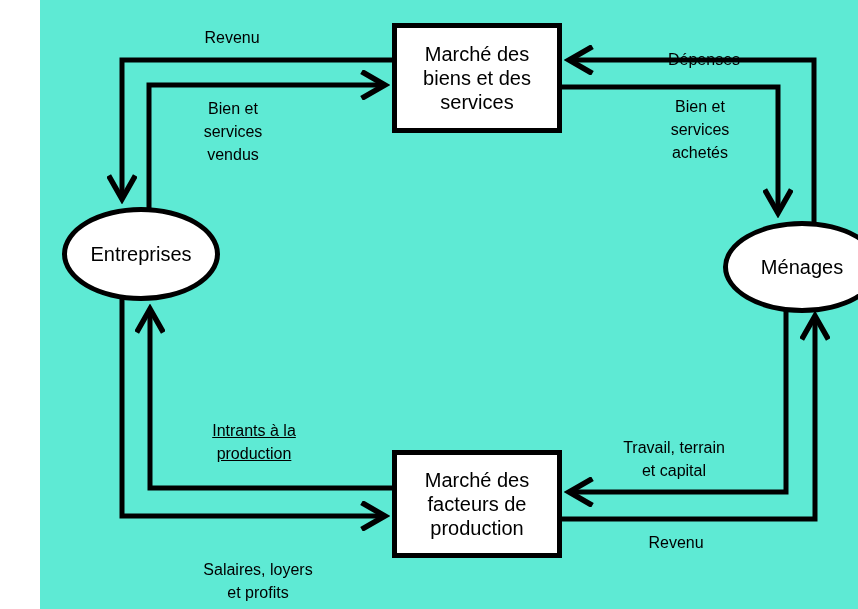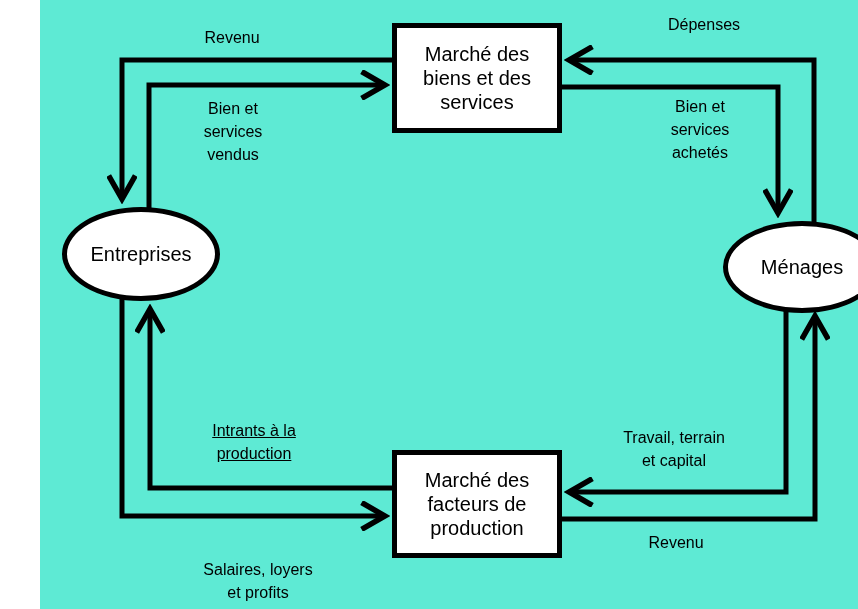--- a/index.html
+++ b/index.html
@@ -56,25 +56,25 @@
     line-height: 23px;
     white-space: pre-line;
   }
   #box-goods-market   { left: 352px; top: 23px;  width: 170px; height: 110px; }
   #box-factors-market { left: 352px; top: 450px; width: 170px; height: 108px; }
   #ellipse-firms      { left: 22px;  top: 207px; width: 158px; height: 94px; }
   #ellipse-households { left: 683px; top: 221px; width: 158px; height: 92px; }
 
   #label-revenue-top    { left: 192px; top: 26px;  }
   #label-goods-sold     { left: 193px; top: 97px;  }
-  #label-expenses       { left: 664px; top: 13px;  }
+  #label-expenses       { left: 664px; top: 48px;  }
   #label-goods-bought   { left: 660px; top: 95px;  }
   #label-inputs         { left: 214px; top: 419px; text-decoration: underline; }
   #label-wages          { left: 218px; top: 558px; }
-  #label-labor          { left: 634px; top: 426px; }
+  #label-labor          { left: 634px; top: 436px; }
   #label-revenue-bottom { left: 636px; top: 531px; }
 </style>
 </head>
 <body>
 
 <div class="canvas">
 
   <svg class="layer" width="858" height="609" viewBox="0 0 858 609">
     <defs>
       <marker id="arrow-head" viewBox="0 0 30 30" refX="25" refY="15" markerWidth="30" markerHeight="30" markerUnits="userSpaceOnUse" orient="auto">

